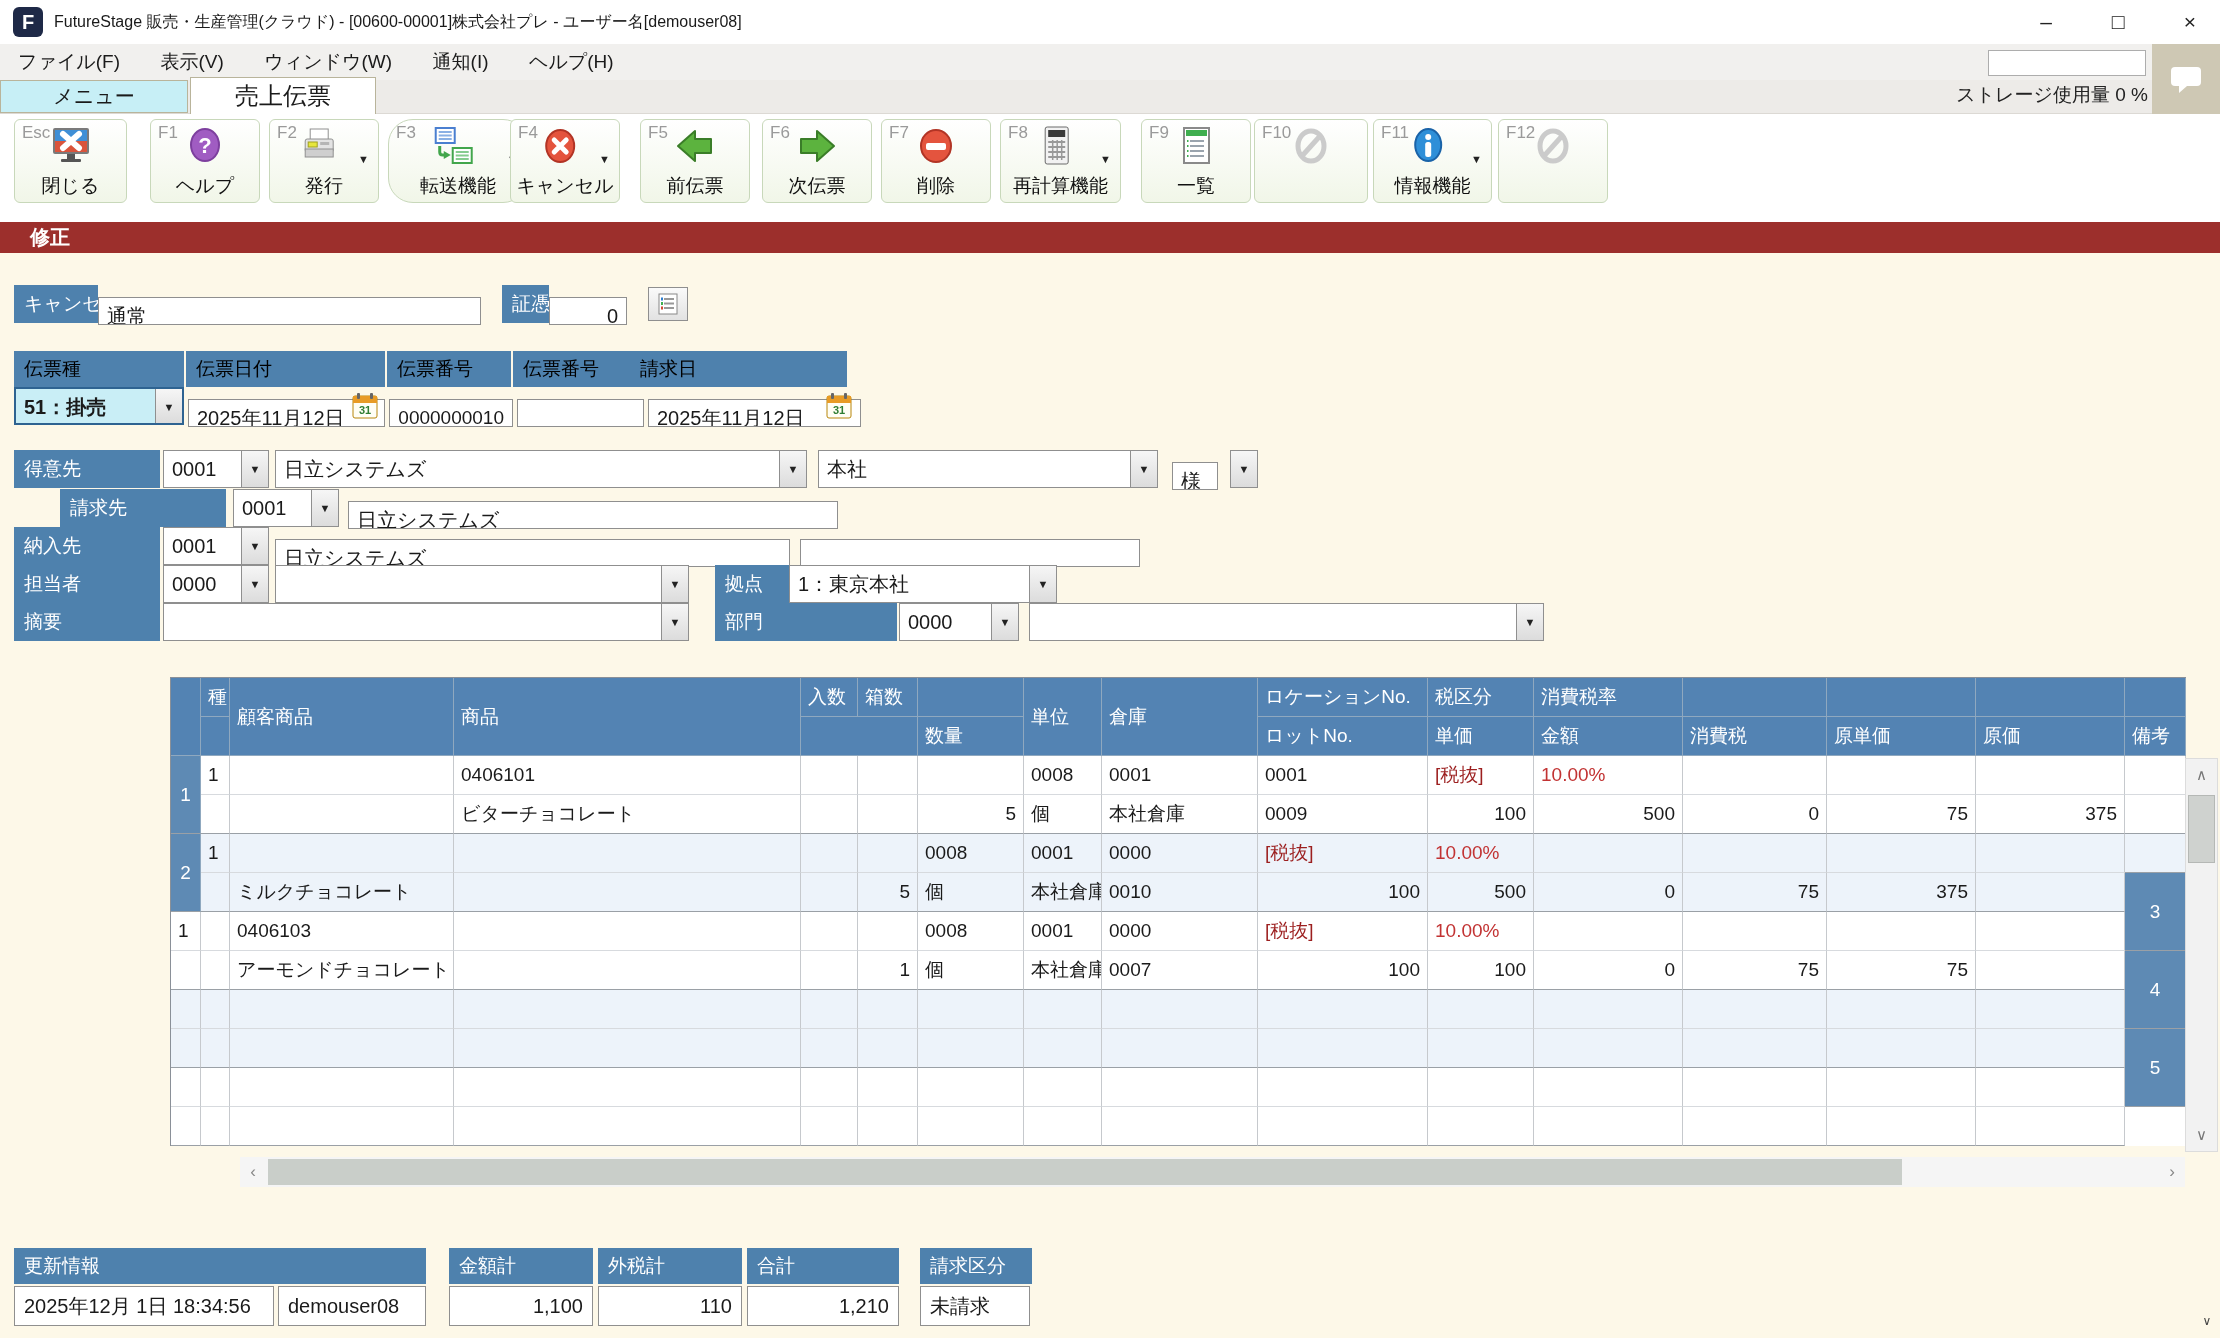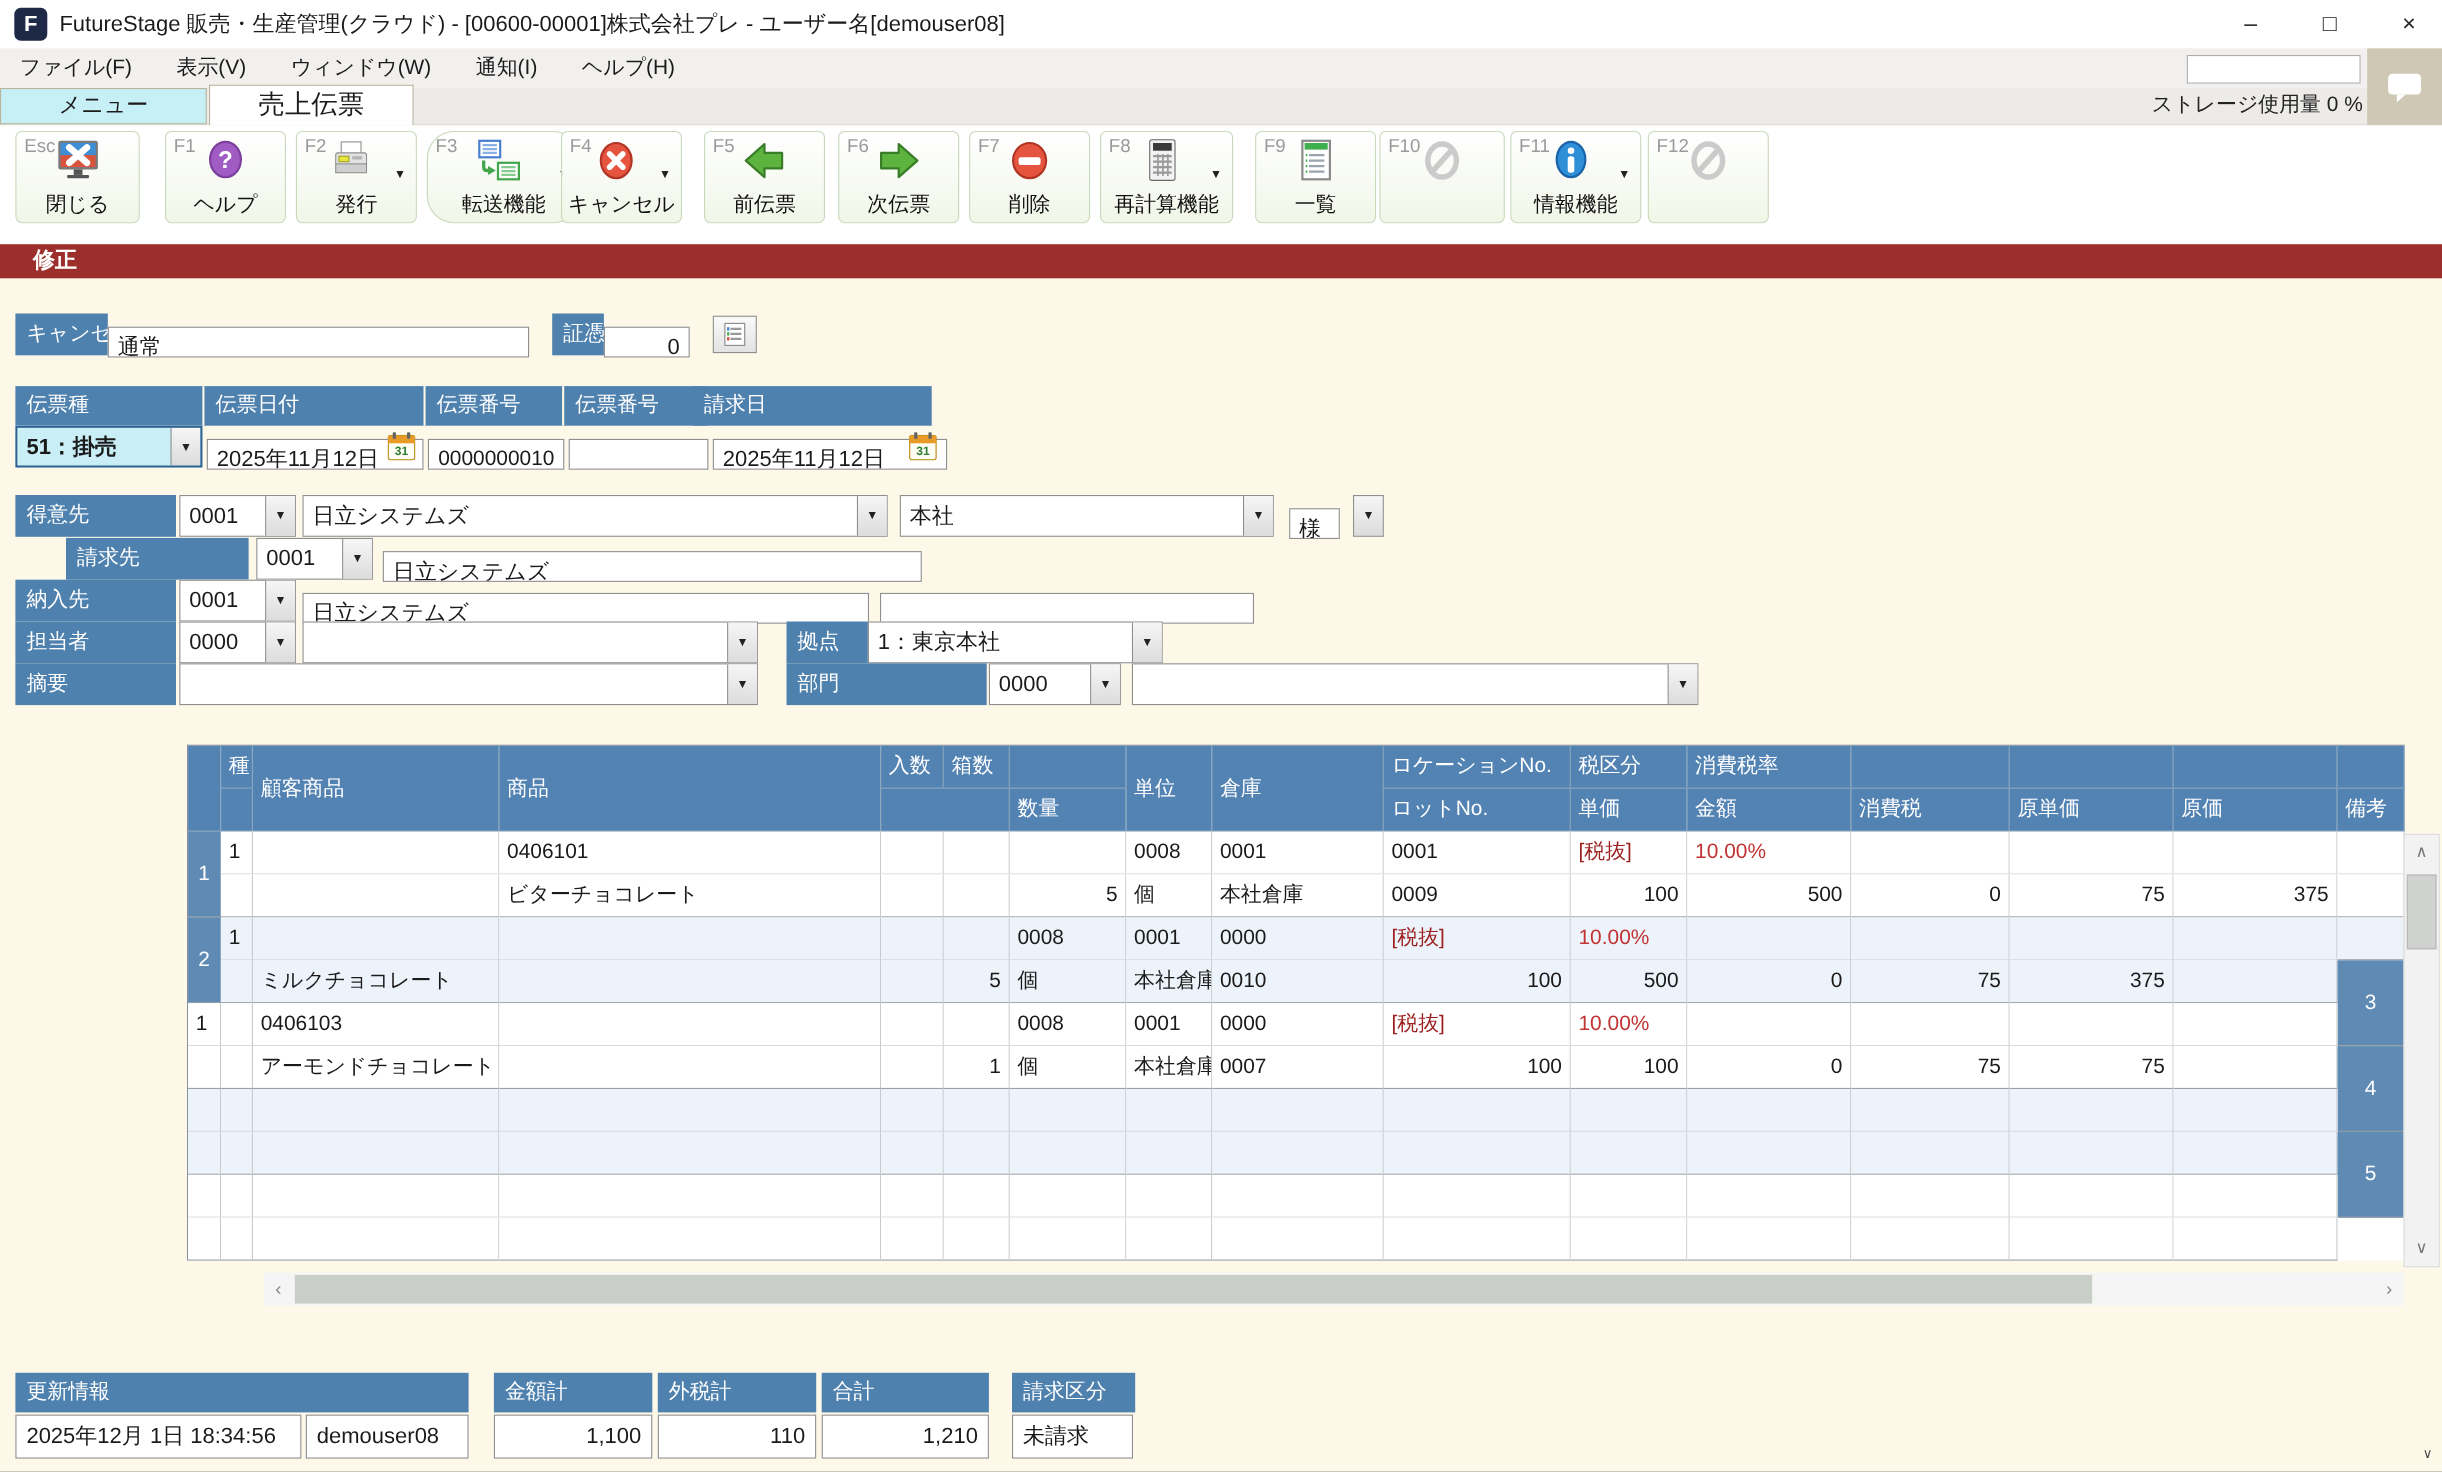--- a/index.html
+++ b/index.html
@@ -3,21 +3,21 @@
 <meta charset="utf-8">
 <style>
   html,body{margin:0;padding:0;background:#777;}
   #root{position:relative;width:2220px;height:1338px;overflow:hidden;background:#fdf8e8;
         font-family:"Liberation Sans","DejaVu Sans",sans-serif;color:#1a1a1a;}
   .abs{position:absolute;box-sizing:border-box;}
   
   .titlebar{left:0;top:0;width:2220px;height:44px;background:#fff;}
   .app-icon{left:13px;top:7px;width:30px;height:30px;background:#1e2947;border-radius:6px;color:#fff;
             font-weight:bold;font-size:20px;text-align:center;line-height:30px;}
-  .title-text{left:54px;top:0;height:60px;line-height:44px;font-size:20px;white-space:nowrap;}
+  .title-text{left:54px;top:0;height:60px;line-height:44px;font-size:16px;white-space:nowrap;}
   .winctl{top:0;width:48px;height:44px;text-align:center;line-height:44px;font-size:21px;color:#222;cursor:default;}
   
   .menubar{left:0;top:44px;width:2220px;height:36px;background:#f1f0ee;}
   .menu-item{display:inline-block;padding:0 18px;line-height:36px;font-size:19px;}
   
   .tabrow{left:0;top:80px;width:2220px;height:34px;background:#edebe8;border-bottom:1px solid #dcd9d4;}
   .tab1{left:0;top:80px;width:188px;height:33px;background:#c7eff6;border:1px solid #b9b49b;
         text-align:center;line-height:31px;font-size:20px;}
   .tab2{left:190px;top:77px;width:186px;height:37px;background:#fff;border:1px solid #b9b49b;border-bottom:none;
         text-align:center;line-height:35px;font-size:24px;}
@@ -45,21 +45,21 @@
   .combo .cfield{position:absolute;left:0;top:0;bottom:0;right:26px;font-size:20px;line-height:36px;padding:0 8px;
                  white-space:nowrap;overflow:hidden;}
   .combo .cbtn{position:absolute;right:0;top:0;bottom:0;width:26px;background:linear-gradient(#f6f6f6,#dcdcdc);
                border-left:1px solid #8f8f8f;text-align:center;}
   .combo .cbtn:after{content:"▼";font-size:11px;line-height:36px;color:#222;}
   .combo.focus{border:2px solid #2e6391;background:#c9eef6;}
   .combo.focus .cfield{background:#c9eef6;font-weight:bold;}
   .ddb{width:28px;height:38px;background:linear-gradient(#f6f6f6,#dcdcdc);border:1px solid #8f8f8f;text-align:center;}
   .ddb:after{content:"▼";font-size:11px;line-height:36px;color:#222;}
   
-  .shdr{background:#4e81ad;color:#ffffff;font-size:19px;line-height:36px;height:36px;padding-left:10px;
+  .shdr{background:#4e81ad;color:#000000;font-size:19px;line-height:36px;height:36px;padding-left:10px;
         border-right:2px solid #fdf8e8;white-space:nowrap;overflow:hidden;}
   .calbtn{width:30px;height:32px;display:flex;align-items:center;justify-content:center;cursor:pointer;}
   
   .dtable{left:170px;top:677px;display:grid;
           grid-template-columns:30px 29px 224px 347px 57px 60px 106px 78px 156px 170px 106px 149px 144px 149px 149px 61px;
           grid-auto-rows:39px;border-top:1px solid #8a9098;border-left:1px solid #8a9098;background:#fff;}
   .hc{background:#5383b3;color:#fff;font-size:19px;line-height:38px;padding:0 7px;border-right:1px solid #8fa8bf;
       border-bottom:1px solid #8fa8bf;box-sizing:border-box;overflow:hidden;white-space:nowrap;}
   .hc.mid{display:flex;align-items:center;line-height:normal;}
   .bc{background:#fff;font-size:19px;line-height:38px;padding:0 7px;border-right:1px solid #c6c9cd;

